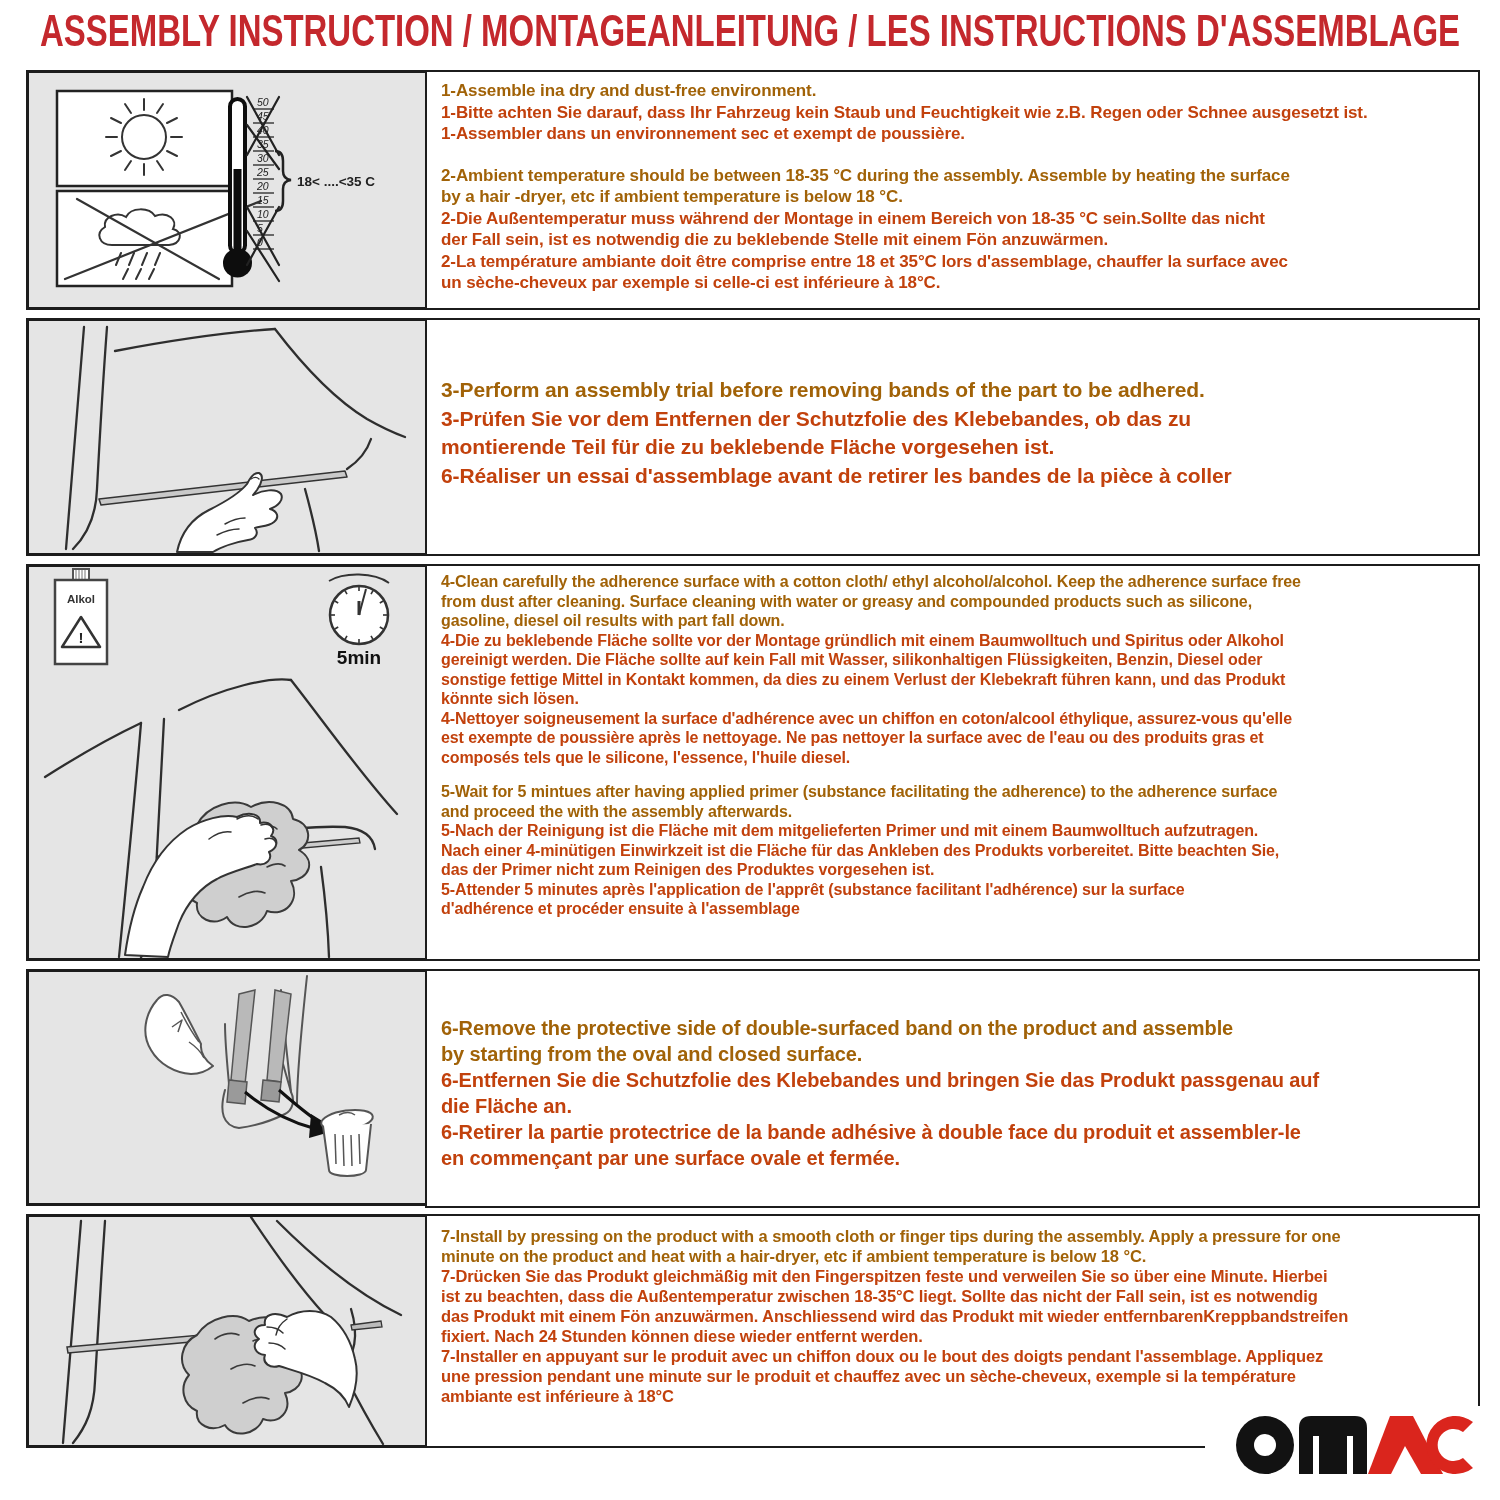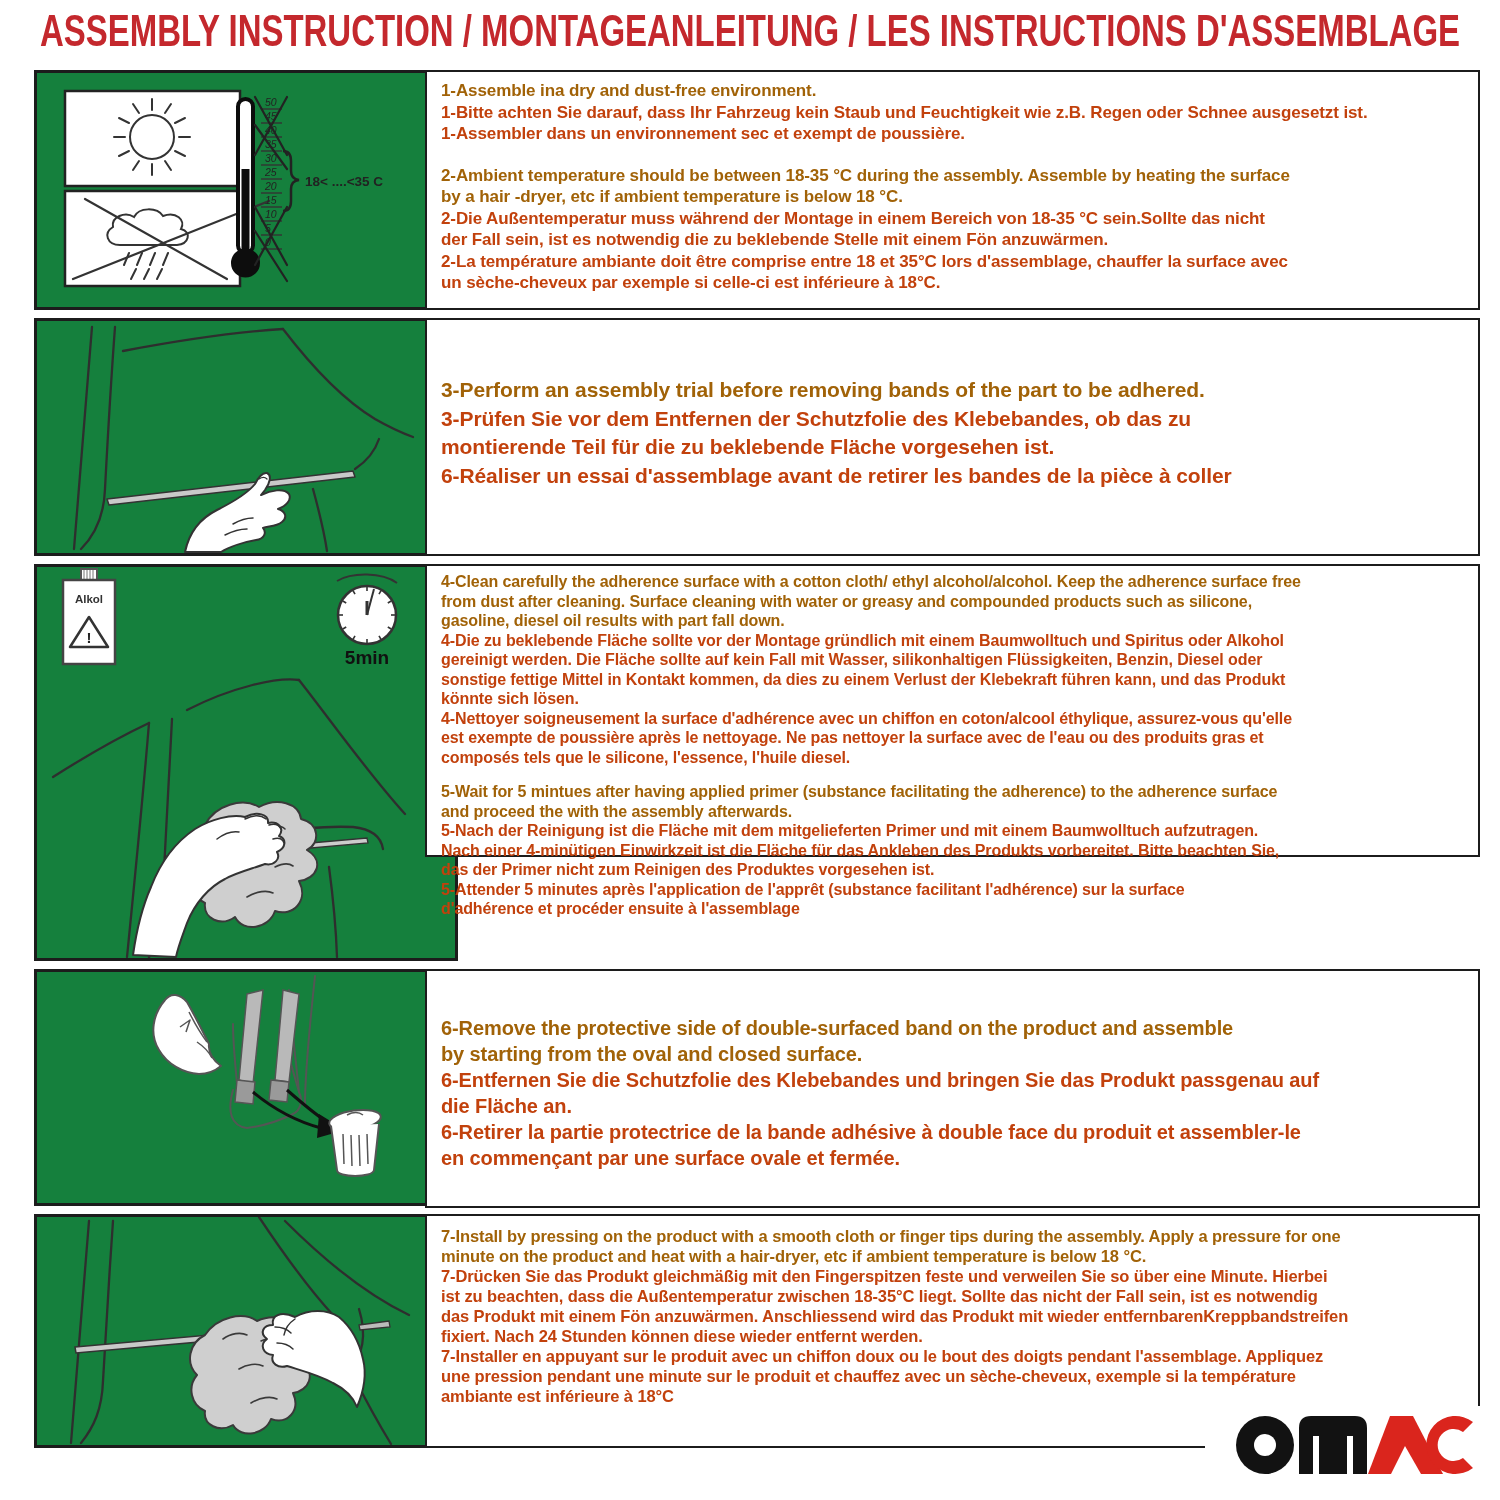--- a/index.html
+++ b/index.html
@@ -2,21 +2,21 @@
 <html><head>
 <meta charset="utf-8">
 <style>
   html,body{margin:0;padding:0;background:#fff;}
   .page{position:relative;width:1500px;height:1500px;background:#fff;overflow:hidden;
         font-family:"Liberation Sans","DejaVu Sans",sans-serif;color:#1a1a1a;}
   
   .title-wrap{position:absolute;left:40px;top:6px;width:1430px;height:50px;}
   
   .row{position:absolute;left:0;top:0;width:1500px;}
-  .ibox{position:absolute;left:34px;width:424px;background:#15803d;border:3px solid #1c1c1c;box-sizing:border-box;}
+  .ibox{position:absolute;left:26px;width:424px;background:#e5e5e5;border:3px solid #1c1c1c;box-sizing:border-box;}
   .tbox{position:absolute;left:425px;width:1055px;background:#fff;border:2.5px solid #1c1c1c;box-sizing:border-box;}
   .tbox .inner{padding:8px 16px 0 14px;}
   p.para{margin:0;white-space:pre-line;}
   p.en{font-weight:bold;color:#a16207;}
   p.de,p.fr{font-weight:bold;color:#c2410c;}
   
   .t1 p.para{font-size:17px;line-height:21.5px;letter-spacing:-0.1px;}
   .t2 p.para{font-size:21px;line-height:28.5px;letter-spacing:-0.1px;}
   .t3 p.para{font-size:16px;line-height:19.5px;letter-spacing:-0.1px;}
   .t4 p.para{font-size:20px;line-height:26px;letter-spacing:-0.1px;}
@@ -241,21 +241,21 @@
           <path d="M96,388 C100,360 106,338 114,320 C124,294 140,274 158,262 C174,252 194,247 208,250 C220,244 232,247 231,256 C241,254 248,261 242,269 C250,272 249,281 240,285 C244,292 237,299 228,297 C214,302 198,306 188,312 C172,320 158,336 150,356 C145,370 141,380 139,390 Z" fill="#fff" stroke="#333" stroke-width="2" stroke-linejoin="round"></path>
           <g fill="none" stroke="#333" stroke-width="1.5" stroke-linecap="round">
             <path d="M208,252 C216,248 224,248 229,252"></path>
               <path d="M232,258 C238,256 242,258 244,262"></path>
             <path d="M236,272 C242,270 246,272 247,276"></path>
               <path d="M180,272 C188,266 196,264 202,265"></path>
           </g>
         </g>
       </svg>
     </div>
-    <div class="tbox t3" style="top:564px;height:293px;">
+    <div class="tbox t3" style="top:564px;height:397px;">
       <div class="inner pt6">
         <p class="para en">4-Clean carefully the adherence surface with a cotton cloth/ ethyl alcohol/alcohol. Keep the adherence surface free
 from dust after cleaning. Surface cleaning with water or greasy and compounded products such as silicone,
 gasoline, diesel oil results with part fall down.</p>
         <p class="para de">4-Die zu beklebende Fläche sollte vor der Montage gründlich mit einem Baumwolltuch und Spiritus oder Alkohol
 gereinigt werden. Die Fläche sollte auf kein Fall mit Wasser, silikonhaltigen Flüssigkeiten, Benzin, Diesel oder
 sonstige fettige Mittel in Kontakt kommen, da dies zu einem Verlust der Klebekraft führen kann, und das Produkt
 könnte sich lösen.</p>
         <p class="para fr">4-Nettoyer soigneusement la surface d'adhérence avec un chiffon en coton/alcool éthylique, assurez-vous qu'elle
 est exempte de poussière après le nettoyage. Ne pas nettoyer la surface avec de l'eau ou des produits gras et

